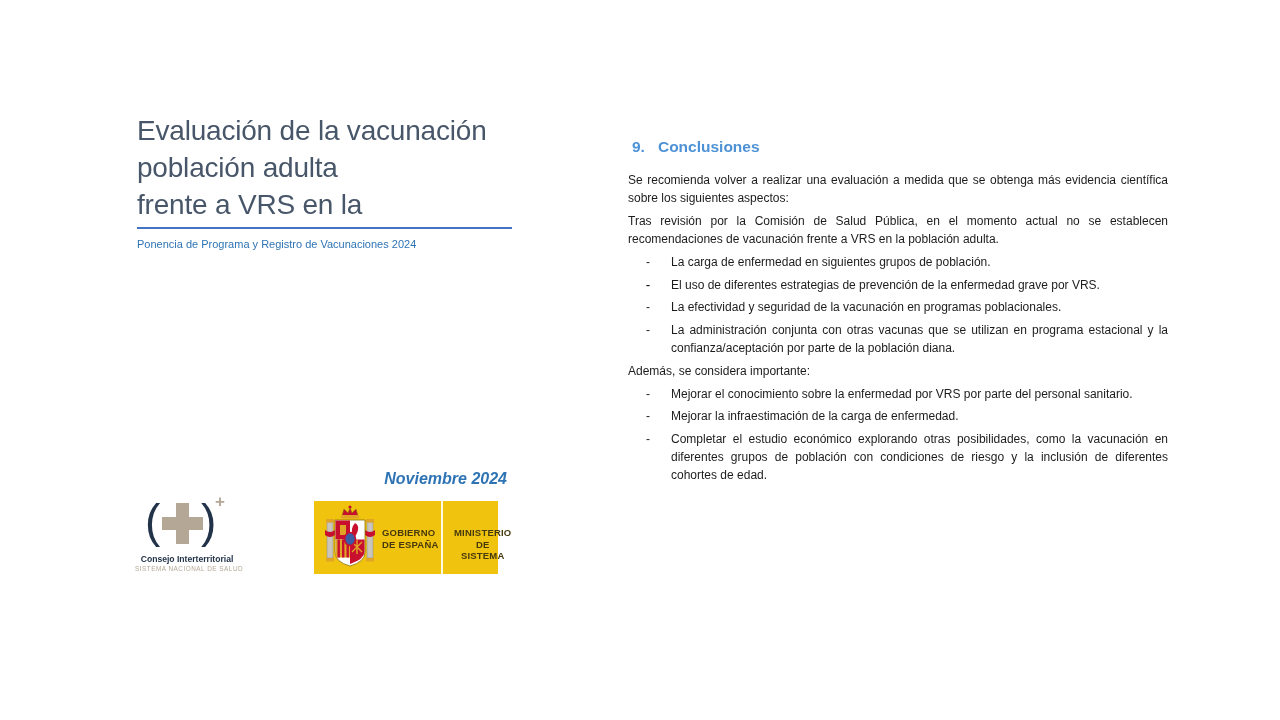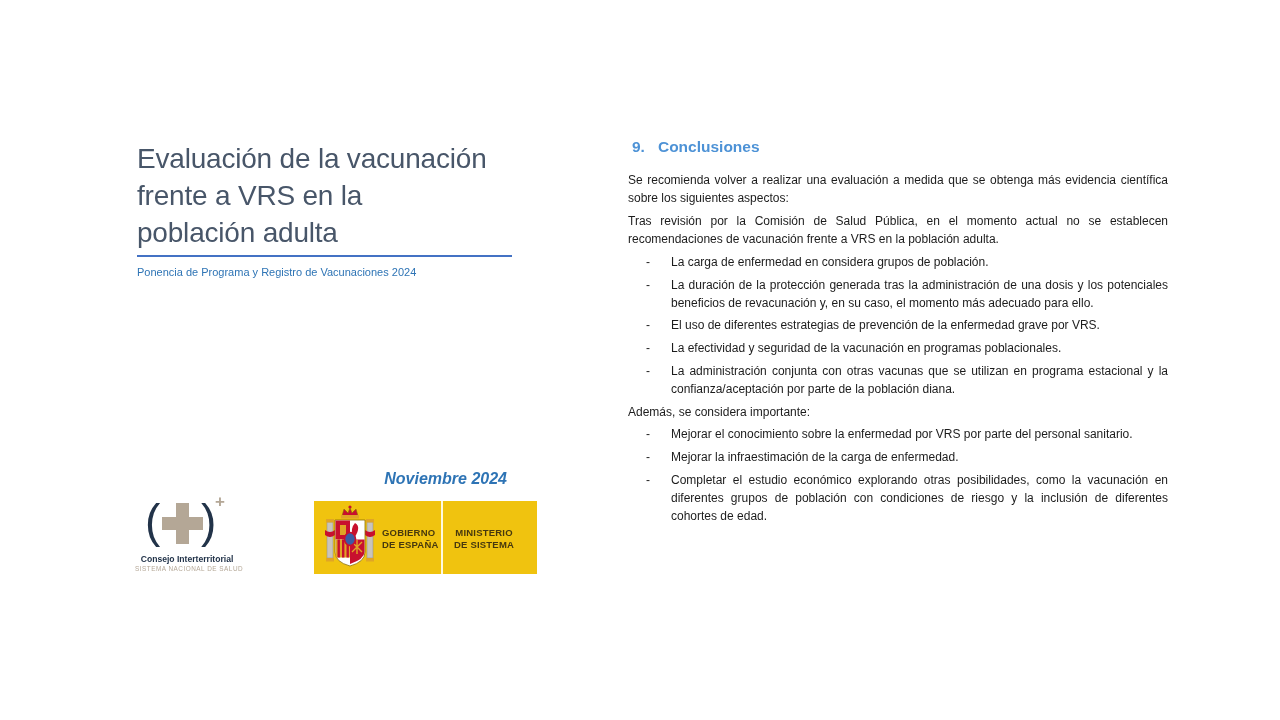--- a/index.html
+++ b/index.html
@@ -14,21 +14,21 @@
     --logo_navy:#223349;
   }
   *{margin:0;padding:0;box-sizing:border-box;}
   html,body{width:1280px;height:720px;background:#ffffff;overflow:hidden;
     font-family:"Liberation Sans",sans-serif;}
   .canvas{position:relative;width:1280px;height:720px;background:#fff;}
 
   
   .cover{position:absolute;left:137px;top:112px;width:380px;}
   .cover-title{font-size:28px;line-height:37px;font-weight:400;
-    color:var(--accent_title);letter-spacing:-0.2px;margin-top:28px;}
+    color:var(--accent_title);letter-spacing:-0.2px;}
   .title-rule{margin-top:4px;width:375px;height:2px;background:var(--rule_blue);}
   .cover-subtitle{margin-top:9px;font-size:11px;color:var(--accent_blue);}
   .cover-date{position:absolute;left:137px;top:470px;width:370px;
     text-align:right;font-size:16px;font-style:italic;font-weight:700;
     color:var(--accent_blue);}
 
   
   .consejo{position:absolute;left:135px;top:500px;width:104px;text-align:center;}
   .consejo-mark{position:relative;width:84px;height:50px;margin:0 auto 4px auto;}
   .paren{position:absolute;top:-6px;font-size:46px;font-weight:400;
@@ -36,21 +36,21 @@
   .paren.left{left:0;}
   .paren.right{left:56px;}
   .cross-v{position:absolute;left:31px;top:3px;width:13px;height:41px;background:var(--logo_taupe);}
   .cross-h{position:absolute;left:17px;top:17px;width:41px;height:13px;background:var(--logo_taupe);}
   .plus-sup{position:absolute;left:70px;top:-8px;font-size:17px;font-weight:700;color:var(--logo_taupe);}
   .consejo-name{font-size:8.6px;font-weight:700;color:var(--logo_navy);white-space:nowrap;}
   .consejo-subname{margin-top:1px;font-size:6.4px;letter-spacing:0.5px;
     color:var(--logo_taupe);white-space:nowrap;}
 
   
-  .gobierno{position:absolute;left:314px;top:501px;width:223px;height:73px;
+  .gobierno{position:absolute;left:314px;top:501px;width:184px;height:73px;
     background:var(--gov_yellow);}
   .gob-divider{position:absolute;left:127px;top:0;width:2px;height:73px;
     background:rgba(255,255,250,0.9);}
   .coat{position:absolute;left:11px;top:3px;}
   .gob-text{position:absolute;top:26px;font-size:9.5px;font-weight:700;
     line-height:11.5px;color:var(--gov_text);letter-spacing:0.2px;}
   .gob-text.gov{left:68px;}
   .gob-text.min{left:140px;text-align:center;}
 
   
@@ -64,22 +64,22 @@
   .bullet .dash{position:absolute;left:18px;top:0;}
 </style>
 </head>
 <body>
 
 <div class="canvas">
 
   <div class="cover">
     <div class="cover-title">
       <div>Evaluación de la vacunación</div>
+      <div>población adulta</div>
       <div>frente a VRS en la</div>
-      <div>población adulta</div>
     </div>
     <div class="title-rule"></div>
     <div class="cover-subtitle">Ponencia de Programa y Registro de Vacunaciones 2024</div>
   </div>
 
   <div class="cover-date">Noviembre 2024</div>
 
   <div class="consejo">
     <div class="consejo-mark">
       <span class="paren left">(</span>
@@ -132,22 +132,22 @@
   </div>
 
   <div class="doc">
     <div class="doc-heading">
       <span>9.</span>
       <span>Conclusiones</span>
     </div>
     <div class="para">Se recomienda volver a realizar una evaluación a medida que se obtenga más evidencia científica sobre los siguientes aspectos:</div>
     <div class="para">Tras revisión por la Comisión de Salud Pública, en el momento actual no se establecen recomendaciones de vacunación frente a VRS en la población adulta.</div>
     <div>
-        <div class="bullet"><span class="dash">-</span><span>La carga de enfermedad en considera grupos de población.</span></div>
-        <div class="bullet"><span class="dash">-</span><span>La duración de la protección generada tras la administración de una dosis y los potenciales beneficios de revacunación y, en su caso, el momento más adecuado para ello.</span></div>
+        <div class="bullet"><span class="dash">-</span><span>La carga de enfermedad en siguientes grupos de población.</span></div>
+        <div class="bullet"><span class="dash">-</span></div>
         <div class="bullet"><span class="dash">-</span><span>El uso de diferentes estrategias de prevención de la enfermedad grave por VRS.</span></div>
         <div class="bullet"><span class="dash">-</span><span>La efectividad y seguridad de la vacunación en programas poblacionales.</span></div>
         <div class="bullet"><span class="dash">-</span><span>La administración conjunta con otras vacunas que se utilizan en programa estacional y la confianza/aceptación por parte de la población diana.</span></div>
       </div>
     <div class="para">Además, se considera importante:</div>
     <div>
         <div class="bullet"><span class="dash">-</span><span>Mejorar el conocimiento sobre la enfermedad por VRS por parte del personal sanitario.</span></div>
         <div class="bullet"><span class="dash">-</span><span>Mejorar la infraestimación de la carga de enfermedad.</span></div>
         <div class="bullet"><span class="dash">-</span><span>Completar el estudio económico explorando otras posibilidades, como la vacunación en diferentes grupos de población con condiciones de riesgo y la inclusión de diferentes cohortes de edad.</span></div>
       </div>

